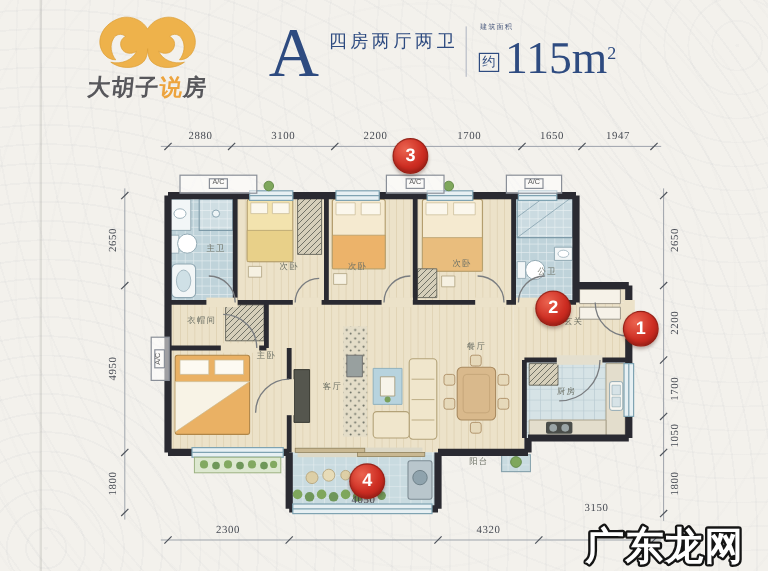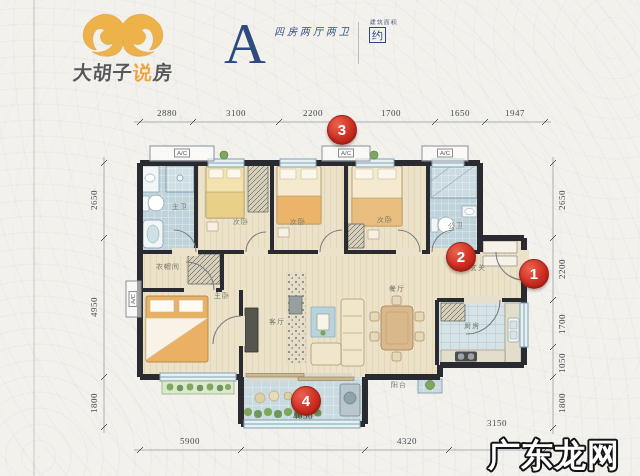--- a/index.html
+++ b/index.html
@@ -19,21 +19,21 @@
   .logo svg{display:block;margin:0 auto;}
   .logo-text{margin-top:2px;font-size:19px;font-weight:700;letter-spacing:1px;color:#57575b;
     transform:skewX(-6deg);white-space:nowrap;}
   .logo-text .accent{color:#eda43e;}
 
   
   .titleblock{position:absolute;left:224px;top:16px;display:flex;align-items:flex-start;}
   .plan-letter{font-family:"Liberation Serif",serif;font-size:58px;line-height:56px;color:#2e4b80;}
   .plan-namecol{margin-left:8px;margin-top:6px;}
   .plan-name{font-size:27px;line-height:28px;letter-spacing:9px;color:#2e4b80;font-weight:500;white-space:nowrap;}
-  .plan-type{margin-top:3px;font-size:10px;letter-spacing:3px;color:#2e4b80;white-space:nowrap;font-style:italic;}
+  .plan-type{margin-top:3px;font-size:15px;letter-spacing:3px;color:#2e4b80;white-space:nowrap;}
   .title-divider{width:1px;height:42px;background:#b9bdc7;margin:6px 10px 0 6px;}
   .areacol{margin-top:2px;}
   .area-note{font-size:6.5px;transform:scale(.92);transform-origin:left;color:#4a5a7e;letter-spacing:1px;margin-left:1px;}
   .area-row{display:flex;align-items:flex-end;}
   .approx-box{border:1px solid #2e4b80;color:#2e4b80;font-size:11px;line-height:12px;padding:1px 2px;margin:0 5px 7px 0;}
   .area-value{font-family:"Liberation Serif",serif;font-size:38px;line-height:36px;color:#2e4b80;}
   .area-sup{font-family:"Liberation Serif",serif;font-size:15px;color:#2e4b80;vertical-align:12px;}
 
   
   .dim{position:absolute;transform:translate(-50%,-50%);font-family:"Liberation Serif",serif;
@@ -80,20 +80,21 @@
   <div class="titleblock">
     <div class="plan-letter">A</div>
     <div class="plan-namecol">
       <div class="plan-type">四房两厅两卫</div>
     </div>
     <div class="title-divider"></div>
     <div class="areacol">
       <div class="area-note">建筑面积</div>
       <div class="area-row">
         <span class="approx-box">约</span>
+        <span class="area-value"><span>115m</span><span class="area-sup">2</span></span>
       </div>
     </div>
   </div>
 
   <svg class="plan-svg" width="640" height="476" viewBox="0 0 640 476">
     <defs>
       <pattern id="wood" width="6" height="6" patternUnits="userSpaceOnUse">
         <rect width="6" height="6" fill="#ece2c9"></rect>
         <path d="M0,0 V6" stroke="rgba(165,135,85,.26)" stroke-width="1"></path>
       </pattern>
@@ -344,21 +345,21 @@
     </g>
   </svg>
 
   <span class="dim" style="left:167px;top:113px">2880</span>
   <span class="dim" style="left:236px;top:113px">3100</span>
   <span class="dim" style="left:313px;top:113px">2200</span>
   <span class="dim" style="left:391px;top:113px">1700</span>
   <span class="dim" style="left:460px;top:113px">1650</span>
   <span class="dim" style="left:515px;top:113px">1947</span>
 
-  <span class="dim" style="left:190px;top:441px">5900</span>
+  <span class="dim" style="left:190px;top:441px">2300</span>
   <span class="dim" style="left:303px;top:416px">4050</span>
   <span class="dim" style="left:407px;top:441px">4320</span>
   <span class="dim" style="left:497px;top:423px">3150</span>
 
   <span class="dim v" style="left:94px;top:200px">2650</span>
   <span class="dim v" style="left:94px;top:307px">4950</span>
   <span class="dim v" style="left:94px;top:403px">1800</span>
 
   <span class="dim v" style="left:562px;top:200px">2650</span>
   <span class="dim v" style="left:562px;top:269px">2200</span>

